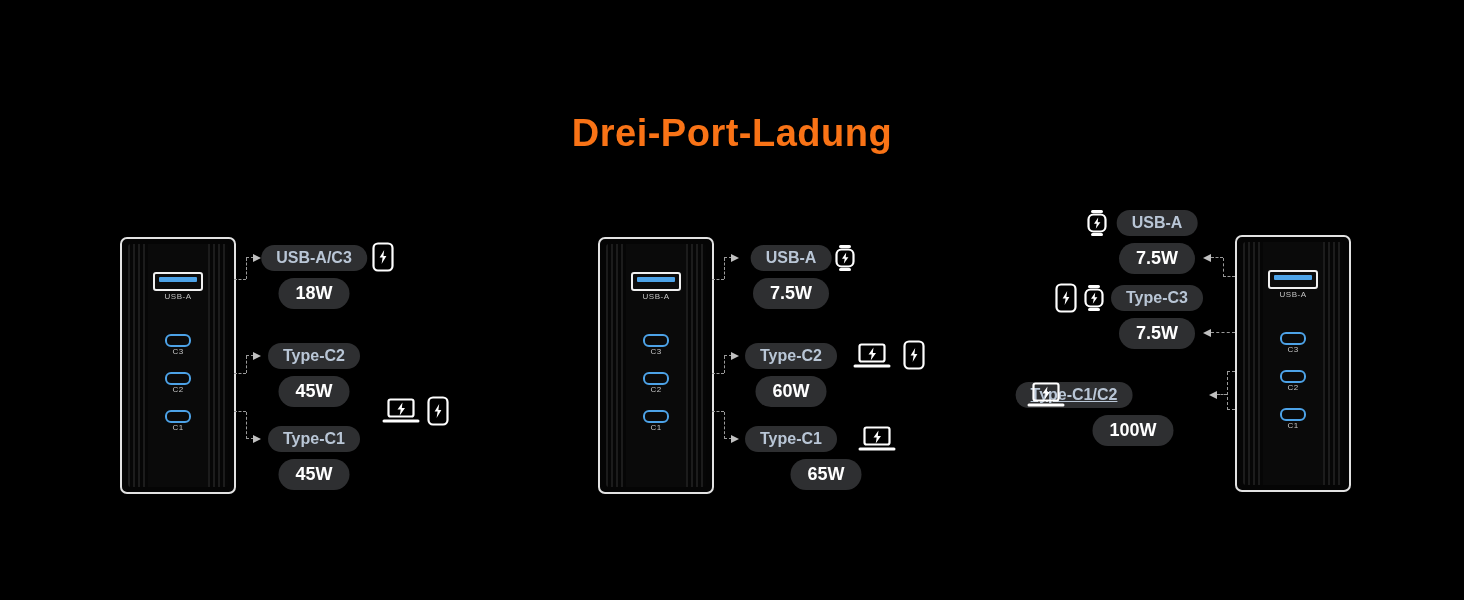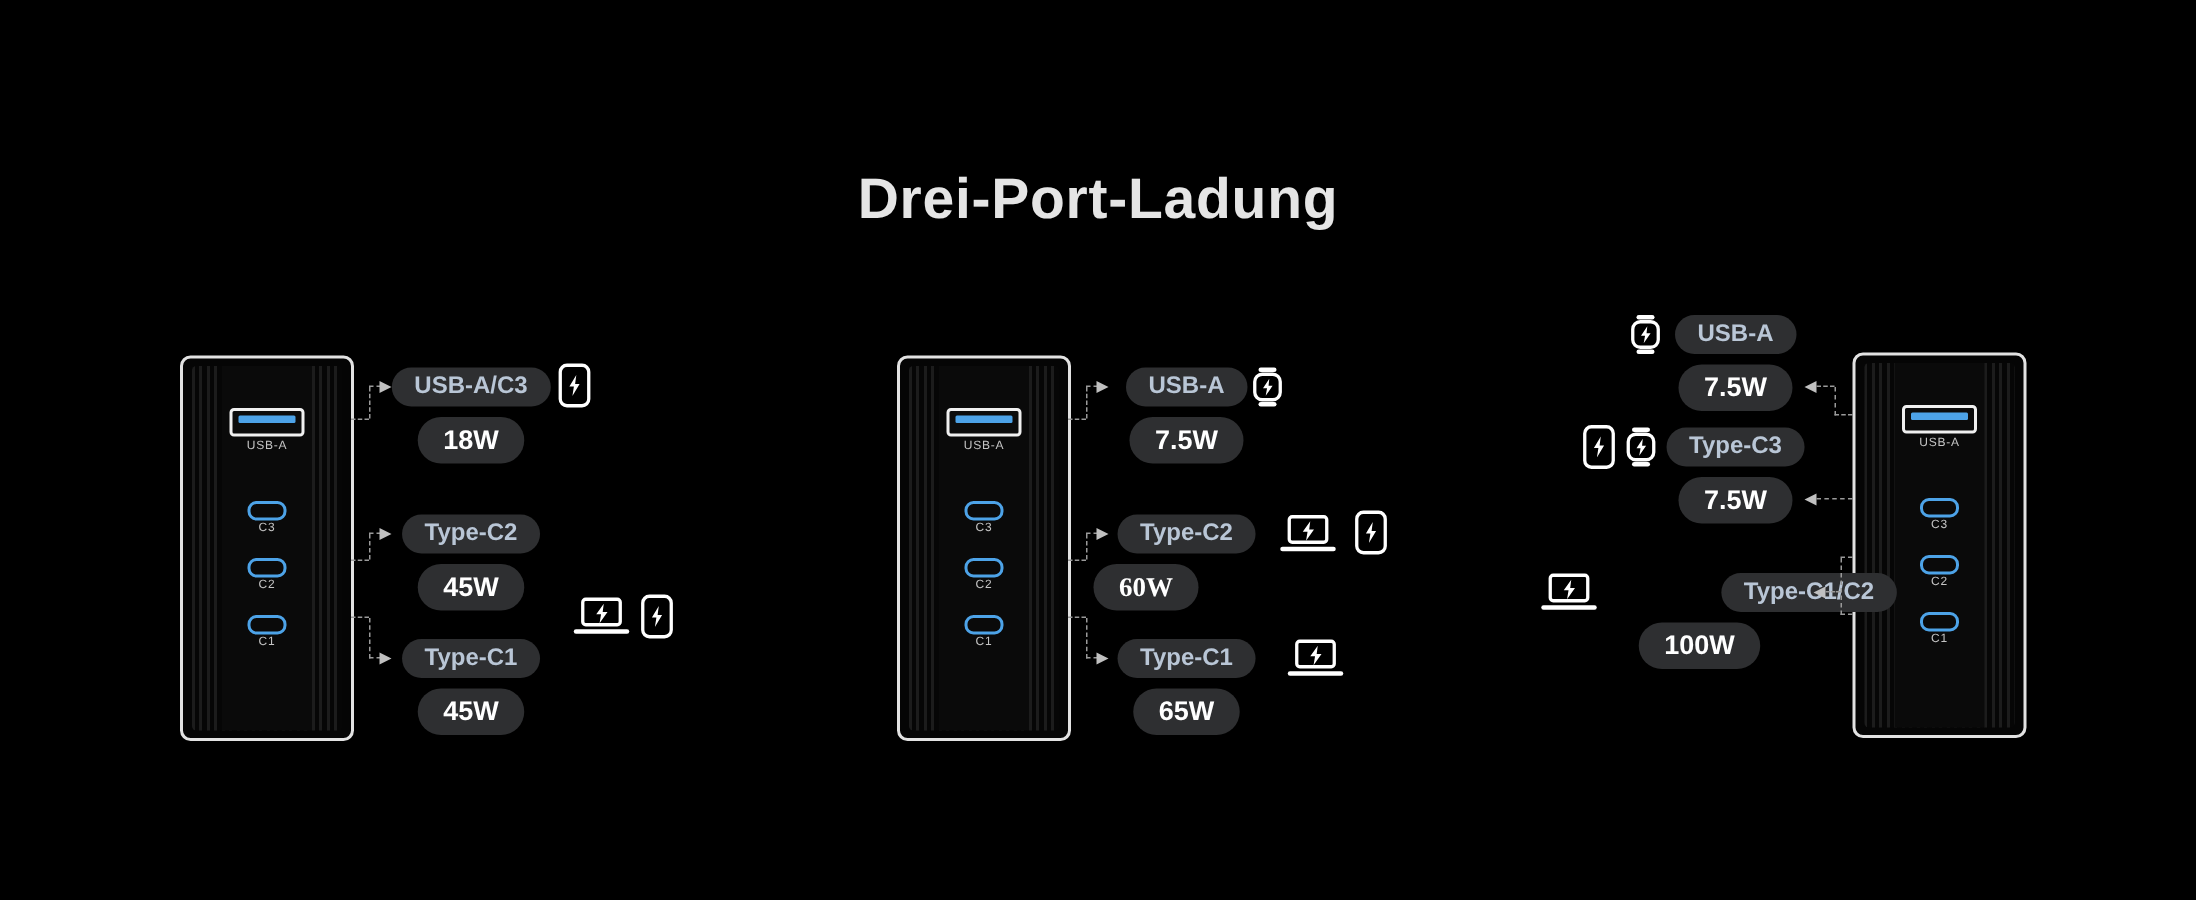--- a/index.html
+++ b/index.html
@@ -1,19 +1,19 @@
 <!DOCTYPE html>
 <html><head>
 <meta charset="utf-8">
 <style>
   html,body{margin:0;padding:0;background:#000;}
   .canvas{position:relative;width:1464px;height:600px;background:#000;overflow:hidden;
           font-family:"Liberation Sans",sans-serif;}
   .title{position:absolute;left:50%;top:112px;transform:translateX(-50%);
-         color:#e5e5e5;font-size:38px;font-weight:700;letter-spacing:0.5px;white-space:nowrap;}
+         color:#f97316;font-size:38px;font-weight:700;letter-spacing:0.5px;white-space:nowrap;}
   
   .pill{position:absolute;transform:translateX(-50%);background:#2e2f31;border-radius:16px;
         white-space:nowrap;text-align:center;}
   .pill.port{color:#b9c6d6;font-weight:600;font-size:16px;padding:4px 15px;}
   .pill.watt{color:#fff;font-weight:700;font-size:18px;padding:5px 17px;}
   
   .charger{position:absolute;width:112px;height:253px;border:2px solid #e2e2e2;border-radius:7px;
            background:#050505;overflow:hidden;}
   .fins{position:absolute;left:6px;right:6px;top:5px;bottom:5px;border-radius:3px;
         background:repeating-linear-gradient(90deg,#1c1c1c 0 2px,#060606 2px 5px);}
@@ -109,23 +109,23 @@
     <div class="plabel" style="top:108px;">C3</div>
     <div class="tc" style="top:133px;"></div>
     <div class="plabel" style="top:146px;">C2</div>
     <div class="tc" style="top:171px;"></div>
     <div class="plabel" style="top:184px;">C1</div>
   </div>
 
   <div class="pill port" style="left:791px;top:245px;">USB-A</div>
   <div class="pill watt" style="left:791px;top:278px;">7.5W</div>
   <div class="pill port" style="left:791px;top:343px;">Type-C2</div>
-  <div class="pill watt" style="left:764px;top:376px;font-family:Liberation Serif, serif;">60W</div>
+  <div class="pill watt" style="left:791px;top:376px;">60W</div>
   <div class="pill port" style="left:791px;top:426px;">Type-C1</div>
-  <div class="pill watt" style="left:791px;top:459px;">65W</div>
+  <div class="pill watt" style="left:826px;top:459px;">65W</div>
 
   <span class="icon" style="left:833px;top:243px;">
     <svg width="24" height="30" viewBox="0 0 24 30">
         <path d="M7.5 3.5 h9" stroke="#fff" stroke-width="3" stroke-linecap="round"></path>
         <path d="M7.5 26.5 h9" stroke="#fff" stroke-width="3" stroke-linecap="round"></path>
         <rect x="3.5" y="6.5" width="17" height="17" rx="5" fill="none" stroke="#fff" stroke-width="2.2"></rect>
         <path d="M13.2 9.5 L9 15.8 h2.7 l-0.9 5 L15.4 14.2 h-2.7 Z" fill="#fff"></path>
       </svg>
   </span>
   <span class="icon" style="left:852px;top:342px;">
@@ -176,21 +176,21 @@
     <div class="tc" style="top:133px;"></div>
     <div class="plabel" style="top:146px;">C2</div>
     <div class="tc" style="top:171px;"></div>
     <div class="plabel" style="top:184px;">C1</div>
   </div>
 
   <div class="pill port" style="left:1157px;top:210px;">USB-A</div>
   <div class="pill watt" style="left:1157px;top:243px;">7.5W</div>
   <div class="pill port" style="left:1157px;top:285px;">Type-C3</div>
   <div class="pill watt" style="left:1157px;top:318px;">7.5W</div>
-  <div class="pill port" style="left:1206px;top:382px;">Type-C1/C2</div>
+  <div class="pill port" style="left:1074px;top:382px;text-decoration:underline;">Type-C1/C2</div>
   <div class="pill watt" style="left:1133px;top:415px;">100W</div>
 
   <span class="icon" style="left:1085px;top:208px;">
     <svg width="24" height="30" viewBox="0 0 24 30">
         <path d="M7.5 3.5 h9" stroke="#fff" stroke-width="3" stroke-linecap="round"></path>
         <path d="M7.5 26.5 h9" stroke="#fff" stroke-width="3" stroke-linecap="round"></path>
         <rect x="3.5" y="6.5" width="17" height="17" rx="5" fill="none" stroke="#fff" stroke-width="2.2"></rect>
         <path d="M13.2 9.5 L9 15.8 h2.7 l-0.9 5 L15.4 14.2 h-2.7 Z" fill="#fff"></path>
       </svg>
   </span>

